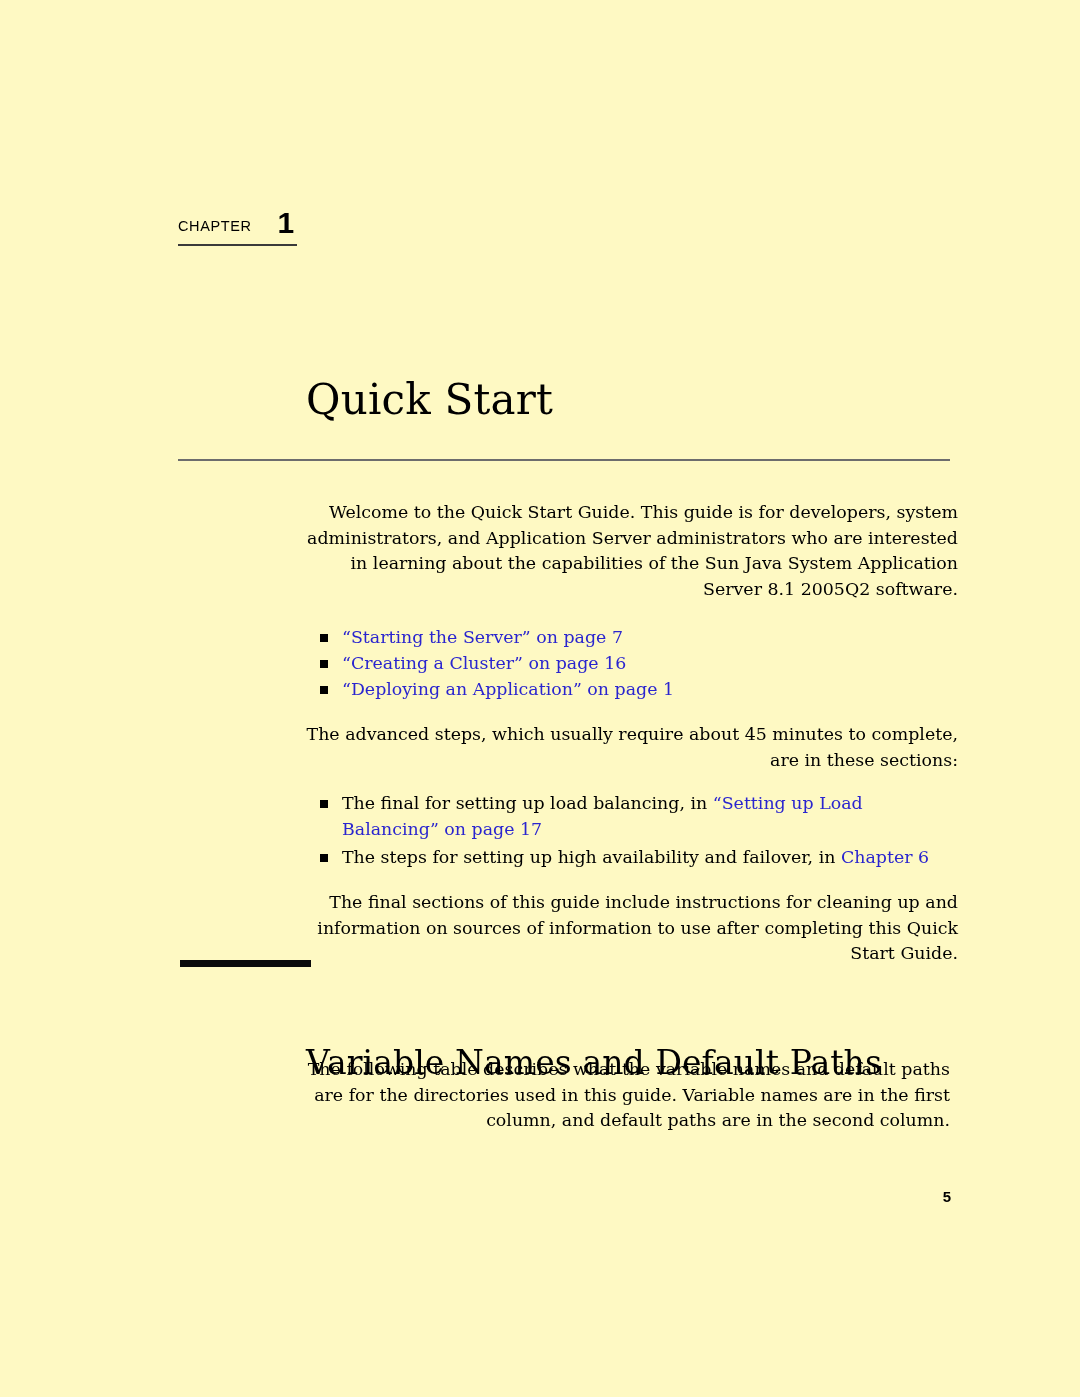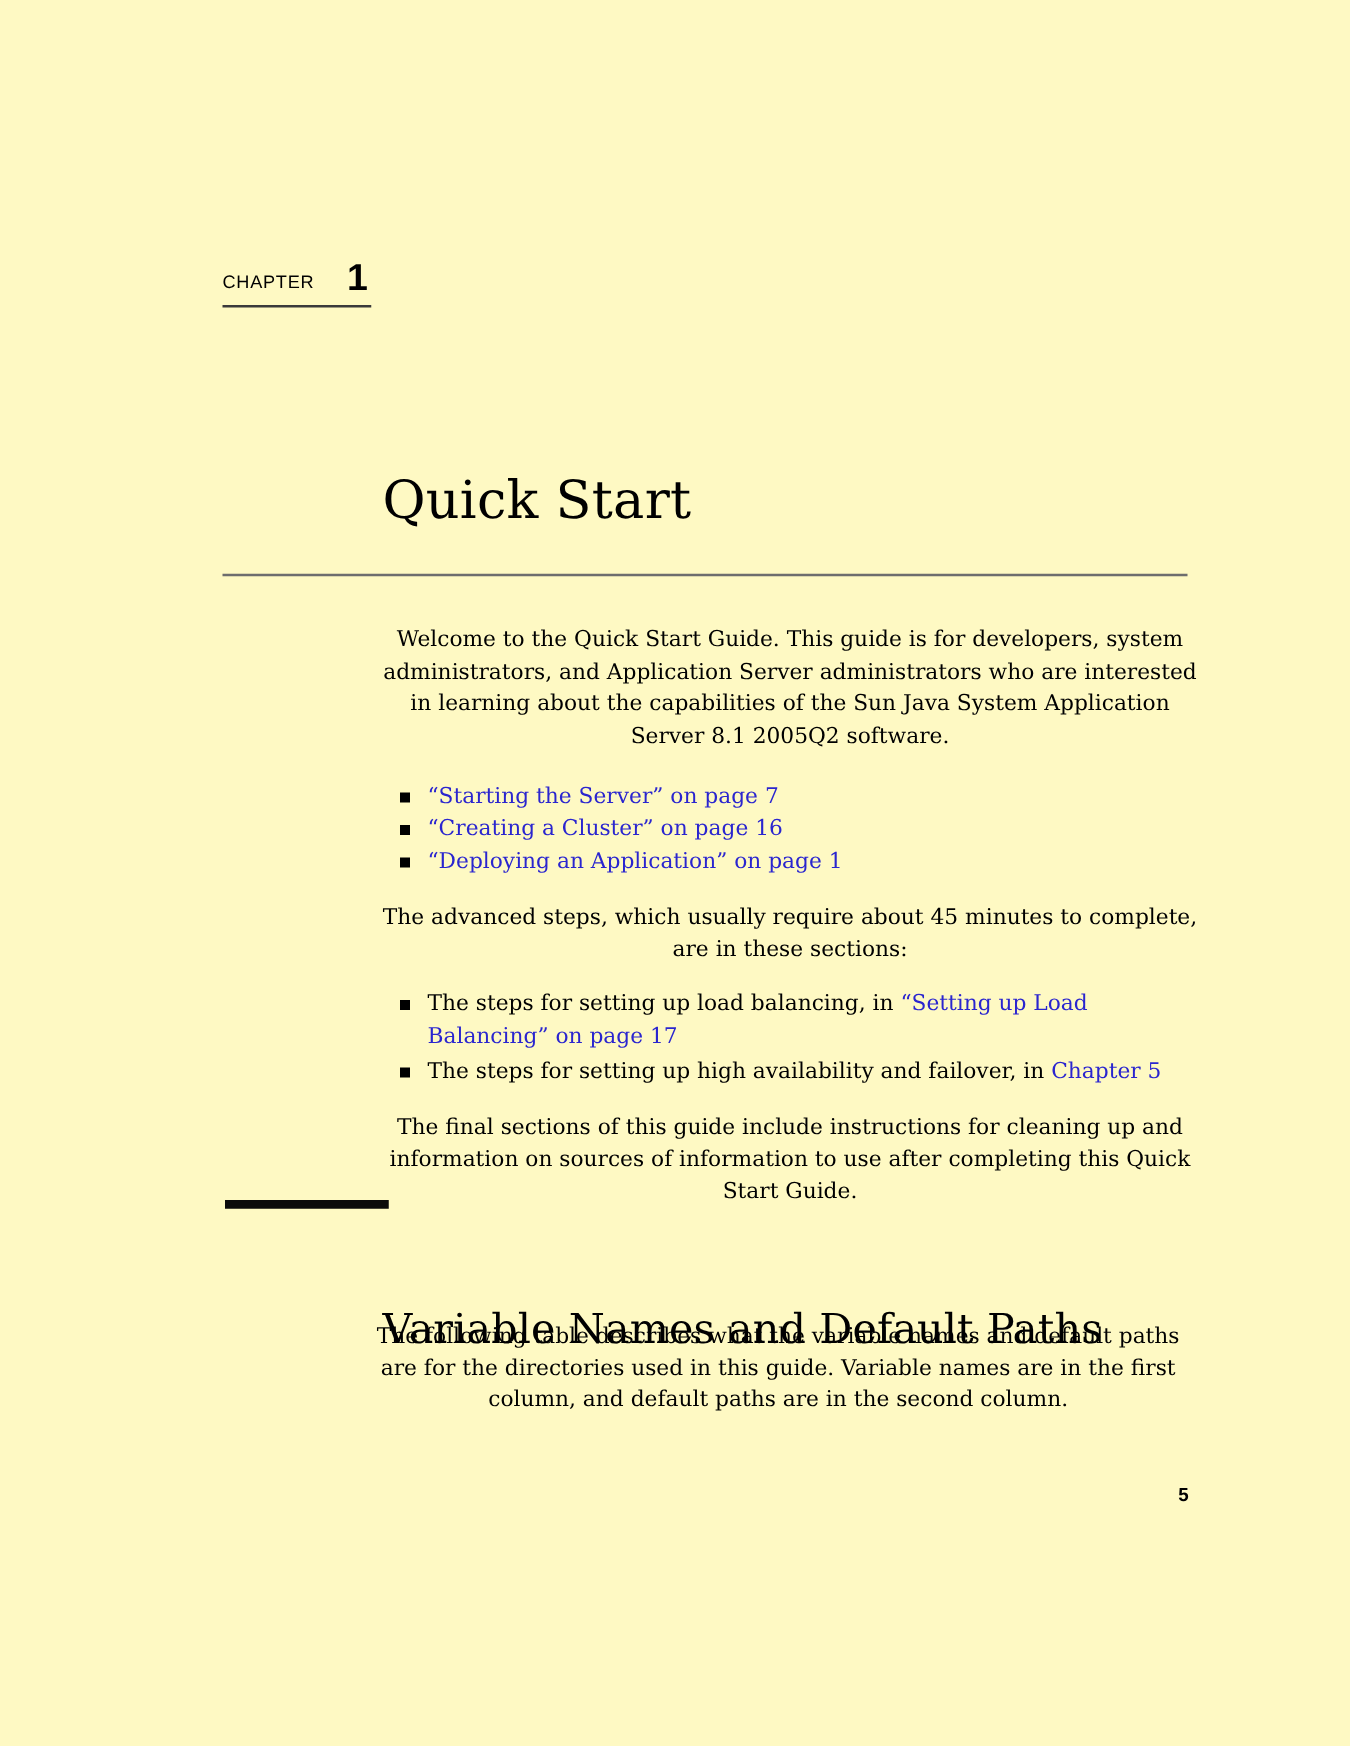--- a/index.html
+++ b/index.html
@@ -84,21 +84,21 @@
     position: absolute;
     left: 306px;
     top: 500px;
     width: 652px;
   }
   p.body {
     margin: 0 0 23px 0;
     font-size: 17.4px;
     line-height: 25.6px;
     color: #000;
-    text-align: center;
+    text-align: right;
   }
   p.body.tight { margin-bottom: 18px; }
 
   ul.bullets {
     list-style: none;
     margin: 0 0 20px 0;
     padding: 0;
   }
   ul.bullets li {
     position: relative;
@@ -193,24 +193,24 @@
       </li>
       <li>
         <a class="doclink" href="#">“Deploying an Application” on page 1</a>
       </li>
     </ul>
 
     <p class="body tight">The advanced steps, which usually require about 45 minutes to complete, are in these sections:</p>
 
     <ul class="bullets spaced">
       <li>
-        <span>The steps for setting up load balancing, in </span><a class="doclink" href="#">“Setting up Load Balancing” on page 17</a>
-      </li>
-      <li>
-        <span>The steps for setting up high availability and failover, in </span><a class="doclink" href="#">Chapter 5</a>
+        <span>The final for setting up load balancing, in </span><a class="doclink" href="#">“Setting up Load Balancing” on page 17</a>
+      </li>
+      <li>
+        <span>The steps for setting up high availability and failover, in </span><a class="doclink" href="#">Chapter 6</a>
       </li>
     </ul>
 
     <p class="body">The final sections of this guide include instructions for cleaning up and information on sources of information to use after completing this Quick Start Guide.</p>
   </div>
 
   <div class="section-bar"></div>
   <h2 class="section-title">Variable Names and Default Paths</h2>
   <div class="section-body">
     <p class="body">The following table describes what the variable names and default paths are for the directories used in this guide. Variable names are in the first column, and default paths are in the second column.</p>

